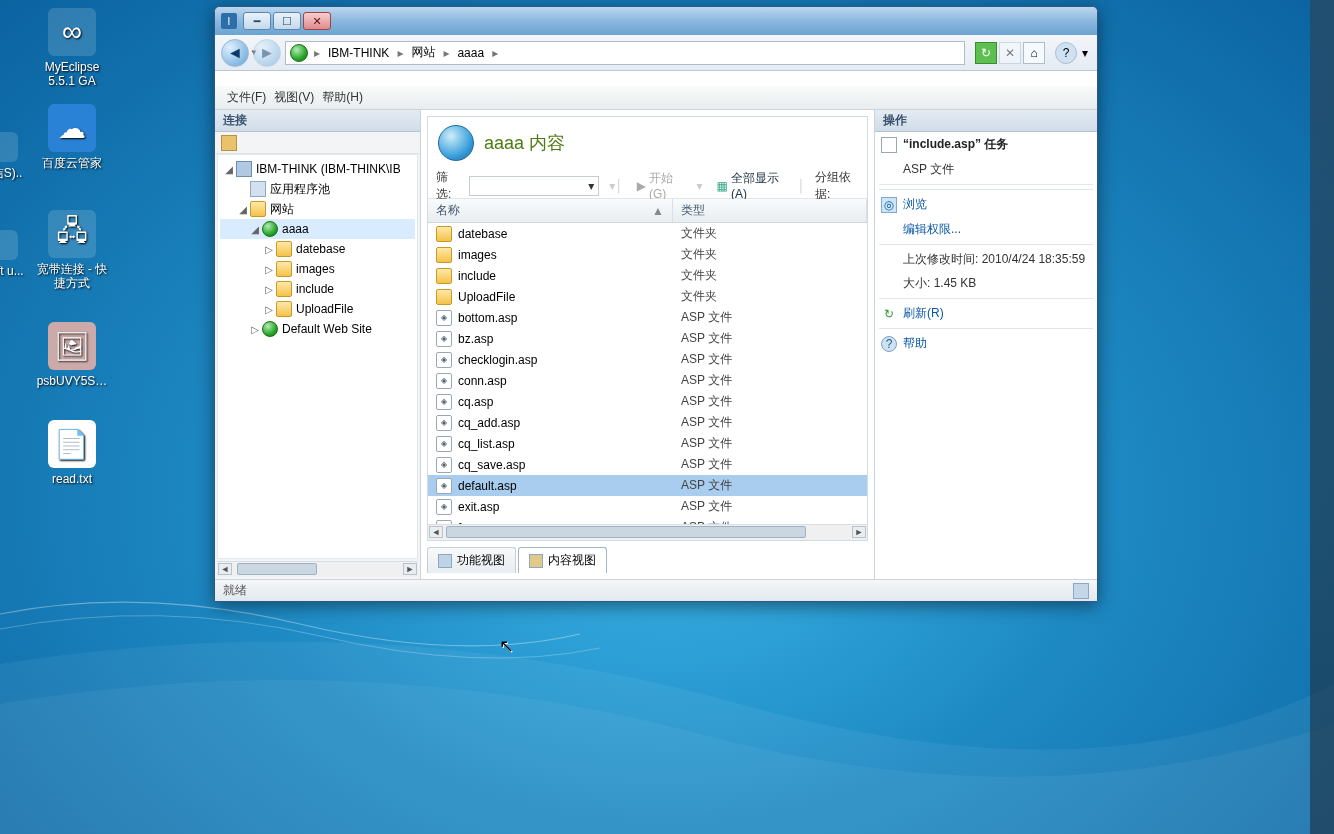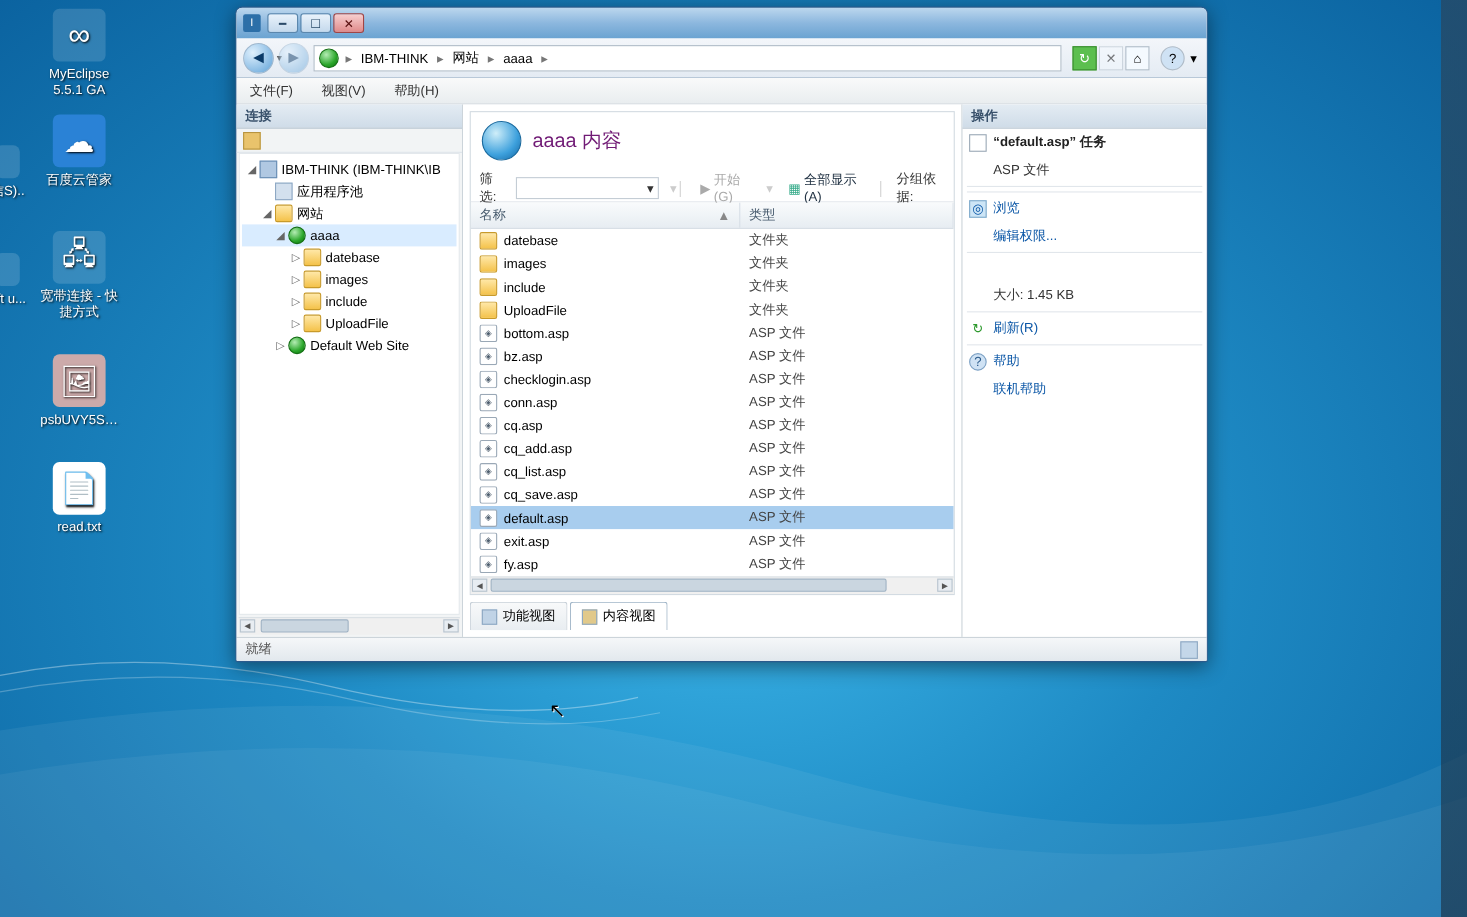--- a/index.html
+++ b/index.html
@@ -24,21 +24,21 @@
 .navbar { height: 36px; background: linear-gradient(to bottom, #f3f6fa, #e4ebf3); border-bottom: 1px solid #b8c8d8; display:flex; align-items:center; padding: 0 6px; gap: 4px; }
 .navbtn { width: 28px; height: 28px; border: 1px solid #9fb8cf; border-radius: 50%; background: radial-gradient(circle at 30% 30%, #dff0fd, #5fa2d8); display:flex; align-items:center; justify-content:center; color:#0a3a68; cursor:pointer; font-size: 16px; position:relative; }
 .navbtn .drop { position:absolute; right:-10px; font-size:8px; color:#555; }
 .path { flex: 1; display:flex; align-items:center; background:#fff; border: 1px solid #b0bcc8; min-height: 24px; padding: 0 4px; gap:2px; }
 .crumb { padding: 2px 6px; cursor:pointer; }
 .sep { color:#777; }
 .rightbtns { display:flex; gap:2px; margin-left:6px; }
 .sqbtn { width: 22px; height: 22px; border: 1px solid #b0bcc8; background:#f4faff; display:flex; align-items:center; justify-content:center; cursor:pointer; font-size: 12px; }
 .sqbtn.green { background:#5cbf4f; color:#fff; border-color:#3a8c30; }
 
-.menubar { height: 24px; background: linear-gradient(to bottom, #f9fafa, #e9edef); border-bottom: 1px solid #ccd4da; display:flex; align-items:center; padding: 0 8px; gap: 18px; color:#333; }
+.menubar { height: 24px; background: linear-gradient(to bottom, #f9fafa, #e9edef); border-bottom: 1px solid #ccd4da; display:flex; align-items:center; padding: 0 8px; color:#333;margin-top:15px; }
 .menuitem { cursor:pointer; padding: 2px 4px; }
 
 .body { flex:1; display:flex; min-height:0; }
 .leftpan { width: 206px; background:#f2f4f5; border-right:1px solid #ccd4da; display:flex; flex-direction:column; }
 .pan-head { background: linear-gradient(to bottom, #e4ecf3, #cfdce8); height: 22px; border-bottom:1px solid #b6c4d0; padding: 0 8px; display:flex; align-items:center; font-weight:bold; color:#3a526c; }
 .pan-tools { height: 22px; border-bottom: 1px solid #dde4ea; display:flex; align-items:center; padding: 0 6px; gap:6px; }
 .pan-tools .micon{ width:16px; height:16px; background:#e9c36c; border:1px solid #b89440; }
 .tree { flex:1; overflow:auto; padding: 4px 2px 4px 2px; background:#fff; margin: 0 2px 2px 2px; border:1px solid #e3e8ec; }
 .tnode { display:flex; align-items:center; white-space:nowrap; height: 20px; padding-left: 4px; cursor:pointer; }
 .tnode.sel { background:#d9ecff; }
@@ -53,21 +53,21 @@
 .nicon.pool { background:#d3e0ee; border:1px solid #8ea8c4; }
 .hscroll { height: 16px; background:#f0f0f0; border-top:1px solid #d9dfe4; position:relative; margin:0 2px 2px 2px;}
 .hscroll .thumb { position:absolute; top:1px; left:20px; height:12px; width:80px; background:#cad6e0; border:1px solid #9fb2c3; border-radius:2px; }
 .hscroll .arr { position:absolute; top:1px; width:14px; height:12px; background:#e8edf2; border:1px solid #b7c3ce; display:flex; align-items:center; justify-content:center; font-size:9px; color:#555;}
 .hscroll .arr.l{left:1px;} .hscroll .arr.r{right:1px;}
 
 .center { flex:1; display:flex; flex-direction:column; background:#fff; border-left: none; padding: 6px; min-width:0; }
 .cbox { flex:1; border:1px solid #d3dbe2; display:flex; flex-direction:column; min-height:0; }
 .chead { display:flex; align-items:center; gap:10px; padding: 8px 10px 12px 10px; }
 .chead .bigicon { width: 36px; height: 36px; border-radius:50%; background: radial-gradient(circle at 35% 30%, #cfeef9, #3ea1dd 60%, #1264a1 100%); border:1px solid #1b6a9e; display:flex; align-items:center; justify-content:center; }
-.chead h2 { font-size: 18px; font-weight: normal; color:#701a75; }
+.chead h2 { font-size: 18px; font-weight: normal; color:#4d7c0f; }
 .ftools { height: 26px; border-bottom:1px solid #e1e6eb; display:flex; align-items:center; padding: 0 8px; gap: 10px; color:#333; }
 .ftools .fsel { width: 150px; height: 20px; border:1px solid #c4cdd5; background:#fff; padding:0 4px; display:flex; align-items:center; justify-content:space-between; cursor:pointer; }
 .ftools .fbtn { display:flex; align-items:center; gap:3px; padding: 2px 4px; cursor:pointer; color:#666; }
 .ftools .fbtn.active { color:#223344; }
 .ftools .fbtn.disabled { color:#aaa; }
 
 .listwrap { flex:1; overflow:auto; position:relative; }
 .listhead { display:flex; background: linear-gradient(to bottom,#f9fbfc,#e7edf2); border-bottom:1px solid #cfd8e0; position:sticky; top:0; }
 .colh { padding: 3px 8px; border-right:1px solid #d8dfe6; color:#44586b; cursor:pointer; display:flex; align-items:center; }
 .col-name { width: 245px; }
@@ -407,57 +407,54 @@
             <div class="ticon" style="background:#e1c98a;"></div>
             <span>内容视图</span>
           </div>
       </div>
     </div>
 
     <div class="rightpan">
       <div class="rhead">操作</div>
       <div class="ract bold">
         <div class="ricon" style="background:#fff;border:1px solid #9aa8b6;"></div>
-        <span>“default.asp” 任务</span>
+        <span>“include.asp” 任务</span>
       </div>
       <div class="ract black" style="padding-left:28px;">
         <span>ASP 文件</span>
       </div>
       <div class="rdivider"></div>
       <div class="rdivider"></div>
       <div class="ract">
         <div class="ricon" style="background:#cde5f6;border:1px solid #7faacb;">◎</div>
         <span>浏览</span>
       </div>
       <div class="ract">
         <div class="ricon"></div>
         <span>编辑权限...</span>
       </div>
       <div class="rdivider"></div>
       <div class="ract black" style="cursor:default; line-height:15px;">
         <div class="ricon"></div>
+        <span>上次修改时间: 2010/4/24 18:35:59</span>
       </div>
       <div class="ract black" style="cursor:default;">
         <div class="ricon"></div>
         <span>大小: 1.45 KB</span>
       </div>
       <div class="rdivider"></div>
       <div class="ract">
         <div class="ricon" style="color:#2e9a2e;">↻</div>
         <span>刷新(R)</span>
       </div>
       <div class="rdivider"></div>
       <div class="ract">
         <div class="ricon" style="background:#cfe2f4;border-radius:50%;border:1px solid #7ba0c4;color:#2a5a8a;">?</div>
         <span>帮助</span>
       </div>
-      <div class="ract">
-        <div class="ricon"></div>
-        <span>联机帮助</span>
-      </div>
     </div>
   </div>
 
   <div class="statusbar">
     <span>就绪</span>
     <div class="sicon"></div>
   </div>
 </div>
 
 <div class="cursor">↖</div>

